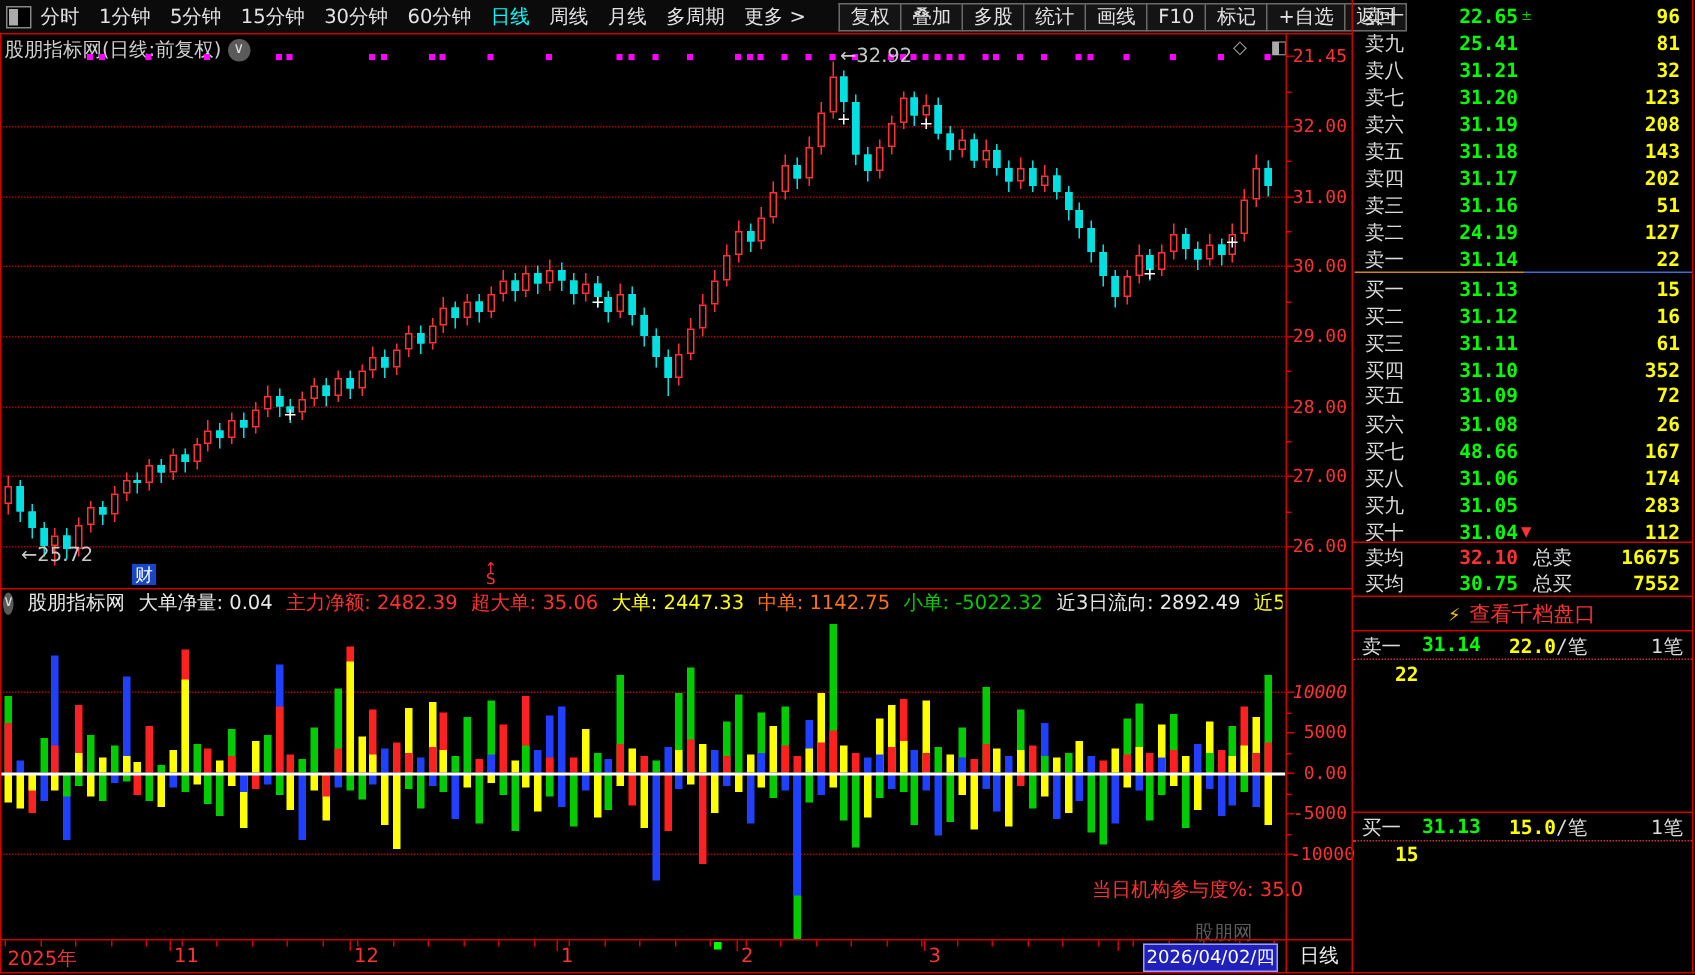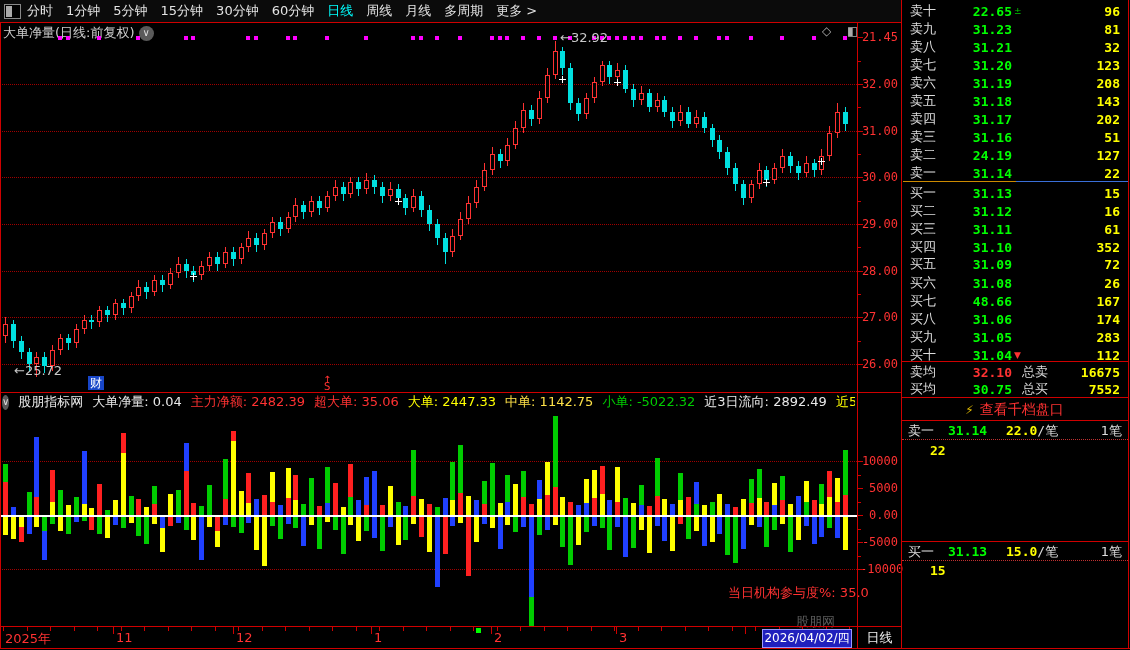--- a/index.html
+++ b/index.html
@@ -88,24 +88,35 @@
         <span class="mi">5分钟</span>
         <span class="mi">15分钟</span>
         <span class="mi">30分钟</span>
         <span class="mi">60分钟</span>
         <span class="mi active">日线</span>
         <span class="mi">周线</span>
         <span class="mi">月线</span>
         <span class="mi">多周期</span>
         <span class="mi">更多 &gt;</span>
       </div>
+    <div id="menu-right">
+        <span class="mb">复权</span>
+        <span class="mb">叠加</span>
+        <span class="mb">多股</span>
+        <span class="mb">统计</span>
+        <span class="mb">画线</span>
+        <span class="mb">F10</span>
+        <span class="mb">标记</span>
+        <span class="mb">+自选</span>
+        <span class="mb">返回</span>
+      </div>
   </div>
 
   <div id="chart-title">
-    <span>大单净量(日线:前复权)</span>
+    <span>股朋指标网(日线:前复权)</span>
     <span class="chev">∨</span>
   </div>
   <div id="corner-icons">◇ ◧</div>
 
   <div id="chart-layer">
       <div class="grid" style="top: 61px;"></div>
       <div class="grid" style="top: 107.667px;"></div>
       <div class="grid" style="top: 154.333px;"></div>
       <div class="grid" style="top: 201px;"></div>
       <div class="grid" style="top: 247.667px;"></div>
@@ -388,21 +399,21 @@
       <div>S</div>
   </div>
 
   <div id="ind-header">
       <span class="chev">∨</span>
       <span style="color: rgb(232, 232, 232);">股朋指标网</span>
       <span style="color: rgb(232, 232, 232);">大单净量: 0.04</span>
       <span style="color: rgb(255, 50, 50);">主力净额: 2482.39</span>
       <span style="color: rgb(255, 50, 50);">超大单: 35.06</span>
       <span style="color: rgb(255, 255, 0);">大单: 2447.33</span>
-      <span style="color: #fde047;">中单: 1142.75</span>
+      <span style="color: #f97316;">中单: 1142.75</span>
       <span style="color: rgb(0, 204, 0);">小单: -5022.32</span>
       <span style="color: rgb(232, 232, 232);">近3日流向: 2892.49</span>
       <span style="color: rgb(255, 255, 0);">近5日流向: 3911.53</span>
     </div>
   <div id="flow-layer">
       <div class="grid" style="top: 68px;"></div>
       <div class="grid" style="top: 176px;"></div>
       <div class="fbar" style="left: 3px; top: 70.7px; height: 51.3px; background: rgb(0, 204, 0);"></div>
       <div class="fbar" style="left: 3px; top: 88.52px; height: 33.48px; background: rgb(255, 32, 32);"></div>
       <div class="fbar" style="left: 3px; top: 123px; height: 19.44px; background: rgb(255, 255, 0);"></div>
@@ -684,21 +695,21 @@
       <div class="tick" style="left: 858px; top: 154px; width: 3px;"></div>
       <div class="tick" style="left: 858px; top: 177.333px; width: 5px;"></div>
       <div class="tick" style="left: 858px; top: 200.667px; width: 3px;"></div>
       <div class="tick" style="left: 858px; top: 224px; width: 5px;"></div>
       <div class="tick" style="left: 858px; top: 247.333px; width: 3px;"></div>
       <div class="tick" style="left: 858px; top: 270.667px; width: 5px;"></div>
       <div class="tick" style="left: 858px; top: 294px; width: 3px;"></div>
       <div class="tick" style="left: 858px; top: 317.333px; width: 5px;"></div>
       <div class="tick" style="left: 858px; top: 340.667px; width: 3px;"></div>
       <div class="tick" style="left: 858px; top: 364px; width: 5px;"></div>
-      <div class="axis-lab" style="top: 454px;">10000</div>
+      <div class="axis-lab" style="top: 454px; font-style: italic;">10000</div>
       <div class="axis-lab" style="top: 481px;">5000</div>
       <div class="axis-lab" style="top: 508px;">0.00</div>
       <div class="axis-lab" style="top: 535px;">-5000</div>
       <div class="axis-lab" style="top: 562px;">-10000</div>
       <div class="tick" style="left: 858px; top: 461px; width: 5px;"></div>
       <div class="tick" style="left: 858px; top: 474.5px; width: 3px;"></div>
       <div class="tick" style="left: 858px; top: 488px; width: 5px;"></div>
       <div class="tick" style="left: 858px; top: 501.5px; width: 3px;"></div>
       <div class="tick" style="left: 858px; top: 515px; width: 5px;"></div>
       <div class="tick" style="left: 858px; top: 528.5px; width: 3px;"></div>
@@ -765,21 +776,21 @@
   <div id="rpanel">
     <div id="ob-rows">
         <div class="ob-row" style="top: 2px;">
           <span class="ob-lab">卖十</span>
           <span class="ob-price">22.65</span>
           <span class="ob-suf" style="color: rgb(0, 204, 0);">±</span>
           <span class="ob-qty">96</span>
         </div>
         <div class="ob-row" style="top: 20px;">
           <span class="ob-lab">卖九</span>
-          <span class="ob-price">31.23</span>
+          <span class="ob-price">25.41</span>
           <span class="ob-qty">81</span>
         </div>
         <div class="ob-row" style="top: 38px;">
           <span class="ob-lab">卖八</span>
           <span class="ob-price">31.21</span>
           <span class="ob-qty">32</span>
         </div>
         <div class="ob-row" style="top: 56px;">
           <span class="ob-lab">卖七</span>
           <span class="ob-price">31.20</span>

